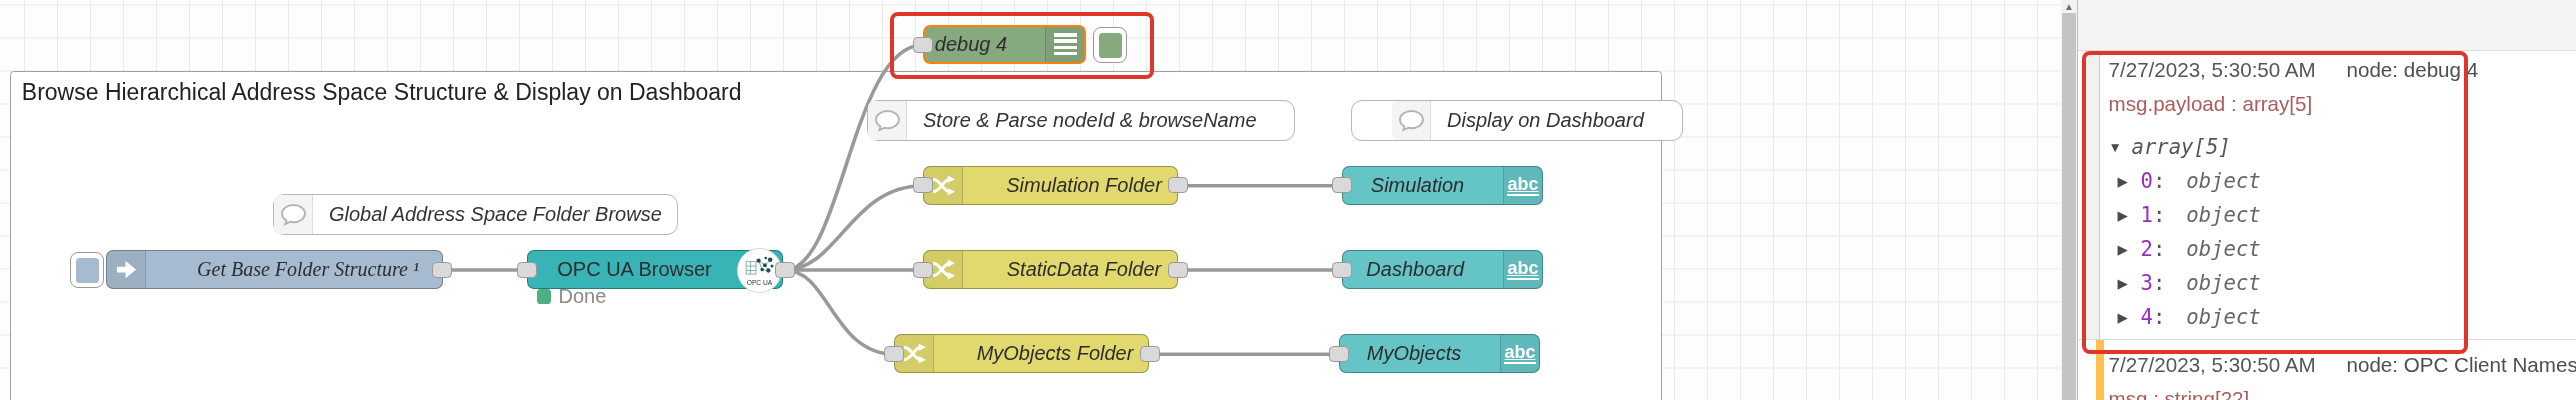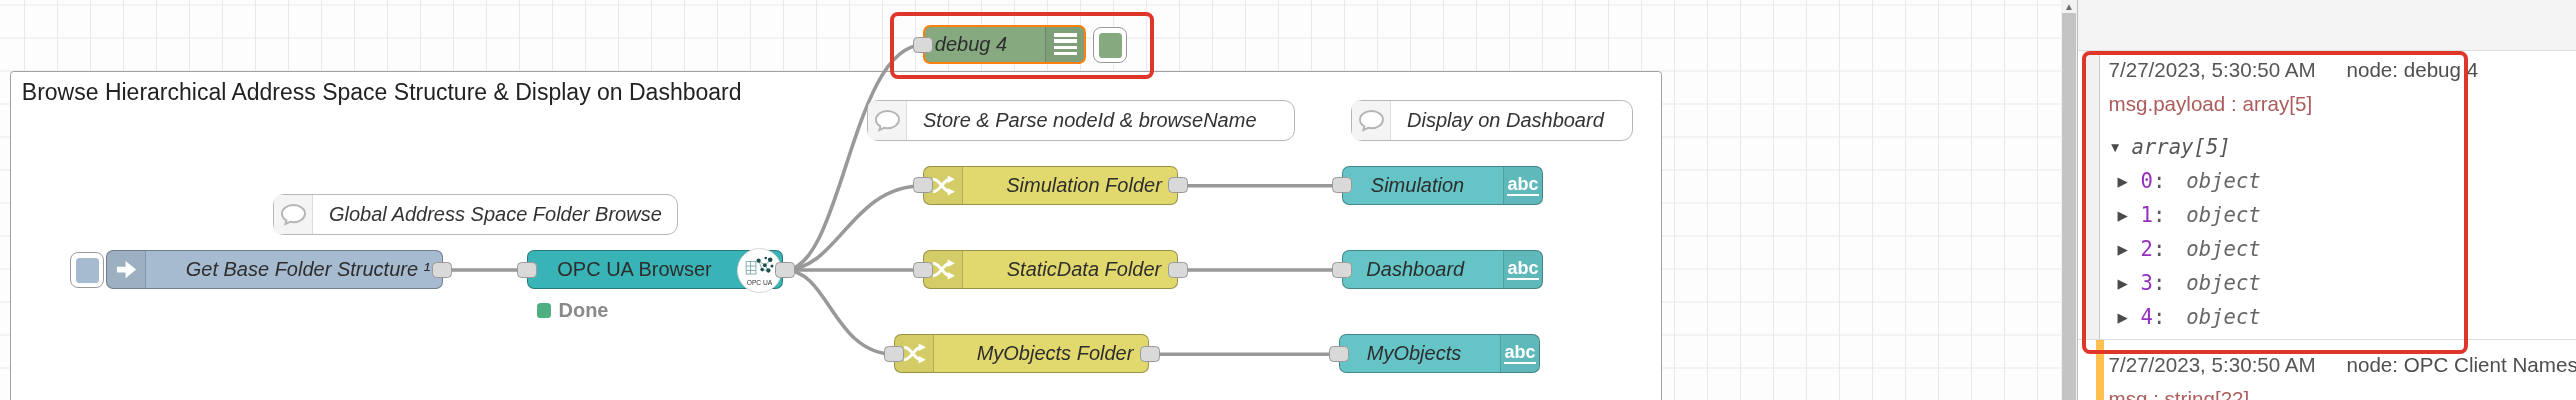--- a/index.html
+++ b/index.html
@@ -31,21 +31,21 @@
   }
   .node .label { flex:1; text-align:center; padding:0 9px; }
   .icon-cell {
     width:39px; align-self:stretch; flex:none;
     display:flex; align-items:center; justify-content:center;
     background:rgba(0,0,0,0.06);
   }
   .icon-cell.left  { border-right:0.9px solid rgba(0,0,0,0.15); border-radius:5.4px 0 0 5.4px; }
   .icon-cell.right { border-left:0.9px solid rgba(0,0,0,0.15); border-radius:0 5.4px 5.4px 0; }
 
-  .node-inject { background:#a6bbcf; }
+  .node-inject { background:#a6bbcf;font-family:Liberation Serif, serif; }
   .node-opcua  { background:#39b4b6; font-style:normal; }
   .node-debug  { background:#87a980; border:2.7px solid #ff7f0e; }
   .node-switch { background:#e2d96e; }
   .node-text   { background:#65c4c6; }
   .node-text .label { text-align:right; padding-right:10.8px; }
 
   .node-button {
     position:absolute; width:34px; height:36px; background:#fff;
     border:1.8px solid #999; border-radius:8px; padding:4.5px;
   }
@@ -54,21 +54,21 @@
   .hamburger {
     width:23px; height:22.4px;
     background:repeating-linear-gradient(to bottom, #fff 0 3.6px, rgba(0,0,0,0) 3.6px 6.3px);
   }
   .opc-circle {
     position:absolute; right:0px; top:-2.7px; width:45px; height:45px;
     background:#fff; border-radius:50%; border:0.9px solid #d7d7d7;
     display:flex; align-items:center; justify-content:center;
   }
   .abc-badge { font-style:normal; font-weight:bold; font-size:18px; color:#fff;
-    border-bottom:2.7px solid #fff; line-height:1; padding-bottom:1.8px; }
+    border-bottom:2.7px solid #fff; line-height:1; padding-bottom:1.8px;text-decoration:underline; }
 
   .comment {
     position:absolute; height:41px; background:#fff; border:1.8px solid #b7b7b7;
     border-radius:11px; display:flex; align-items:center;
     font-size:20px; font-style:italic; color:#333; white-space:nowrap;
   }
   .comment .icon-cell { background:#f4f4f4; border-right:0.9px solid #ddd; border-radius:6.3px 0 0 6.3px; }
   .comment .label { padding:0 16px; }
 
   .port {
@@ -141,21 +141,21 @@
 
     <div class="comment" style="left:867px; top:100px; width:428px;">
       <div class="icon-cell">
         <svg width="25" height="23" viewBox="0 0 26 24">
             <path d="M13 2 C6.4 2 1 6 1 11 c0 3 1.8 5.6 4.6 7.2 L4.5 22 l5-2.4 c1.1 .3 2.3 .4 3.5 .4 6.6 0 12-4 12-9 0-5-5.4-9-12-9z" fill="#fff" stroke="#b5b5b5" stroke-width="2"></path>
           </svg>
       </div>
       <div class="label">Store &amp; Parse nodeId &amp; browseName</div>
     </div>
 
-    <div class="comment" style="left:1351px; top:100px; width:282px;">
+    <div class="comment" style="left:1351px; top:100px; width:332px;padding-left:40px;">
       <div class="icon-cell">
         <svg width="25" height="23" viewBox="0 0 26 24">
             <path d="M13 2 C6.4 2 1 6 1 11 c0 3 1.8 5.6 4.6 7.2 L4.5 22 l5-2.4 c1.1 .3 2.3 .4 3.5 .4 6.6 0 12-4 12-9 0-5-5.4-9-12-9z" fill="#fff" stroke="#b5b5b5" stroke-width="2"></path>
           </svg>
       </div>
       <div class="label">Display on Dashboard</div>
     </div>
 
     <div class="node-button" style="left:70px; top:252px;">
       <div class="inner" style="background:#a6bbcf;"></div>
@@ -190,21 +190,21 @@
             <circle cx="35" cy="11" r="2.6"></circle>
               <circle cx="26" cy="22" r="2"></circle>
             <circle cx="33" cy="23" r="2.4"></circle>
               <circle cx="37" cy="18" r="1.7"></circle>
             <circle cx="30" cy="9" r="1.5"></circle>
           </g>
           <text x="23" y="39" font-size="7.5" text-anchor="middle" fill="#333">OPC UA</text>
         </svg>
       </div>
     </div>
-    <div class="status" style="left:537px; top:299px;font-weight:bold;">
+    <div class="status" style="left:537px; top:285px;">
       <div class="status-dot"></div>
       <div class="status-text">Done</div>
     </div>
 
     <div class="node node-debug" style="left:923px; top:25px; width:163px;">
       <div class="label">debug 4</div>
       <div class="icon-cell right">
         <div class="hamburger"></div>
       </div>
     </div>

